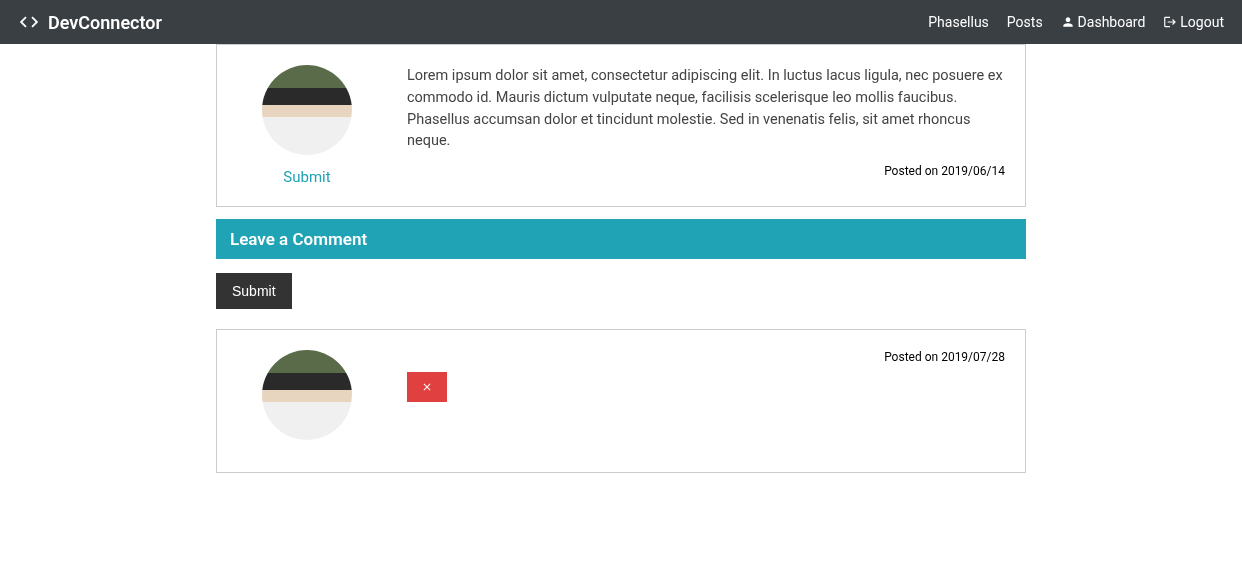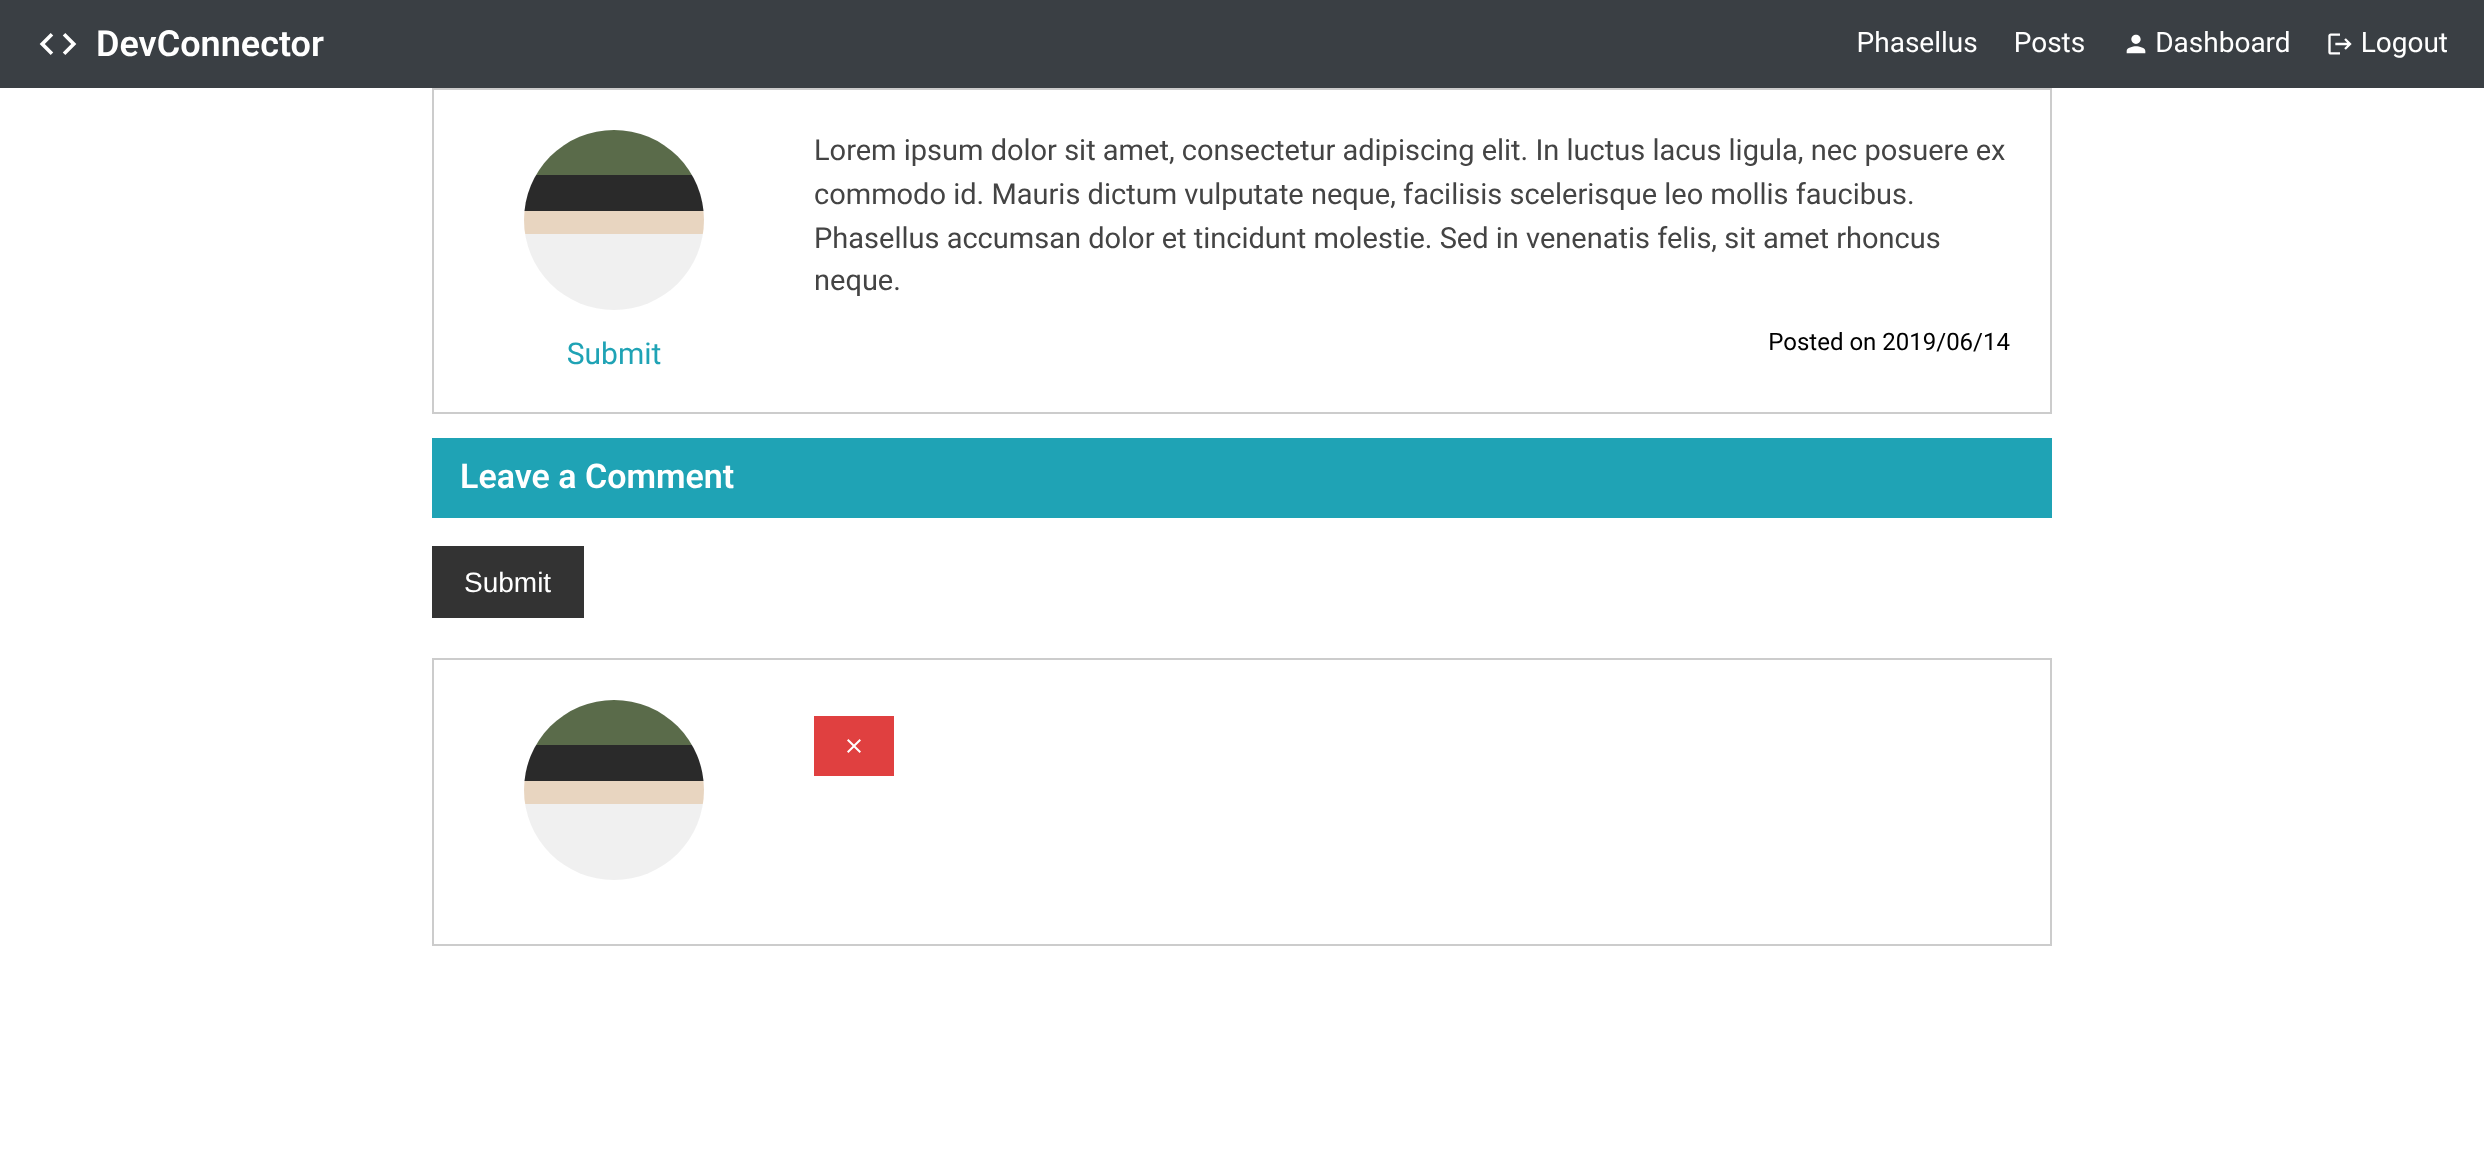--- a/index.html
+++ b/index.html
@@ -195,20 +195,21 @@
 
   <div class="comment-header">Leave a Comment</div>
   <button class="submit-btn">Submit</button>
 
   <div class="post-card">
     <div class="post-author">
       <div class="avatar"></div>
 
     </div>
     <div class="post-body">
+      <p class="post-date">Posted on 2019/07/28</p>
       <button class="delete-btn">
         <svg viewBox="0 0 24 24">
             <path d="M19 6.4L17.6 5 12 10.6 6.4 5 5 6.4 10.6 12 5 17.6 6.4 19 12 13.4 17.6 19 19 17.6 13.4 12z"></path>
           </svg>
       </button>
     </div>
   </div>
 </div>
 
 </body></html>

